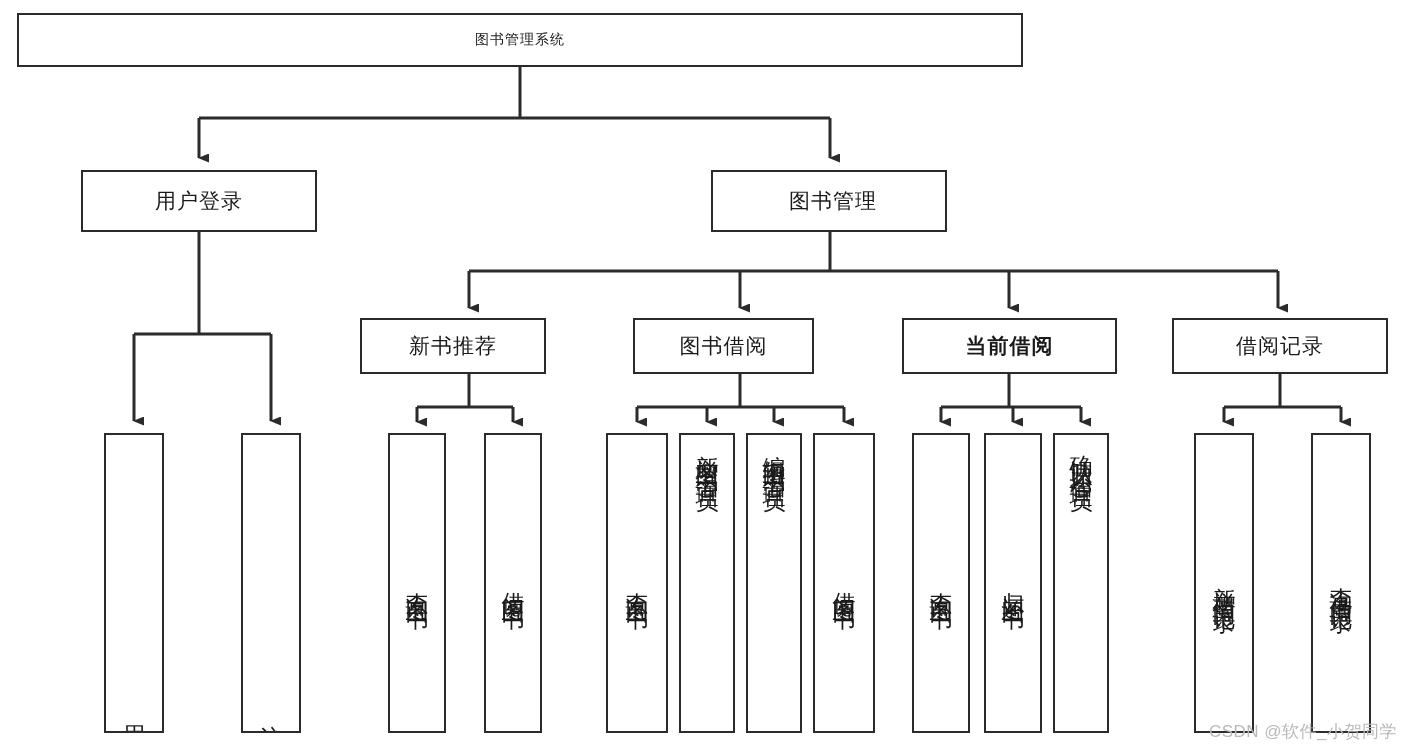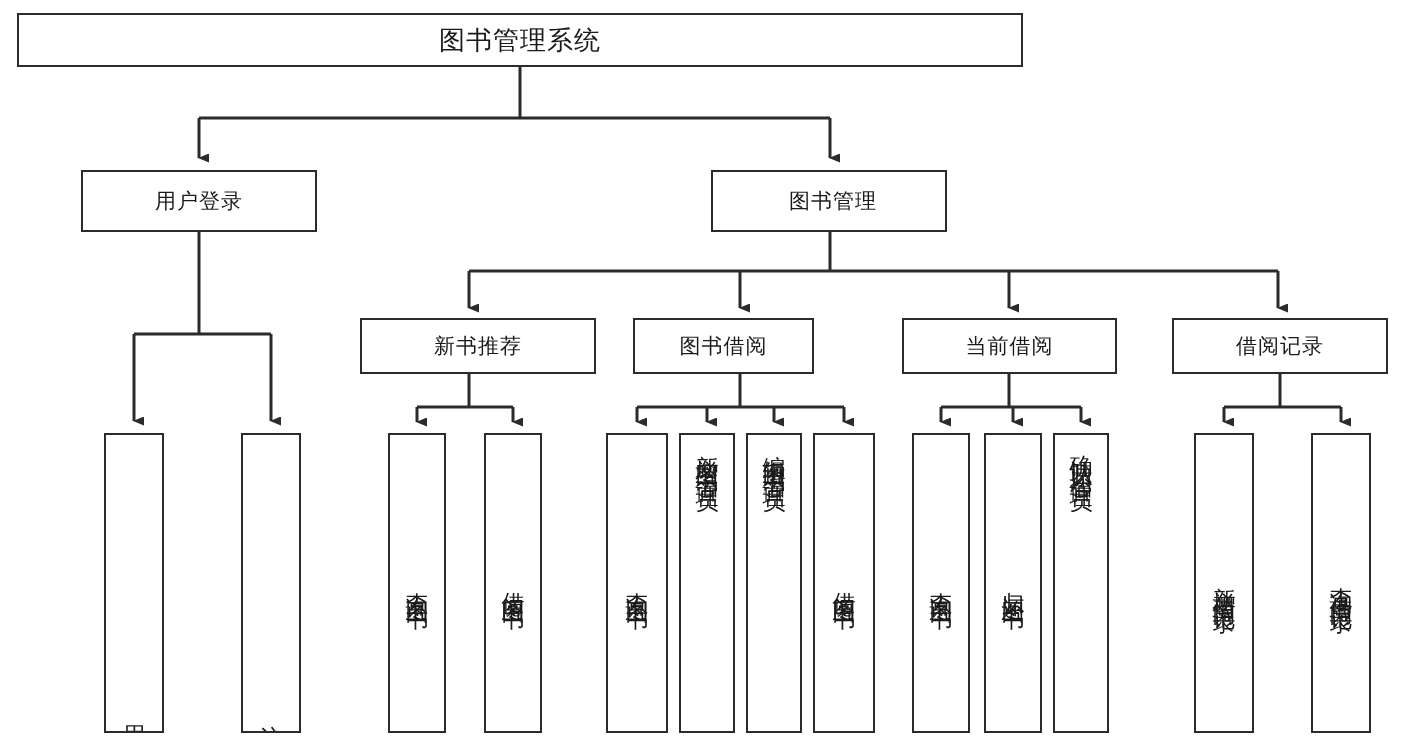--- a/index.html
+++ b/index.html
@@ -20,21 +20,21 @@
     justify-content:center;
   }
   .node-box .label{
     color:#1a1a1a;
     font-size:21px;
     line-height:1.25;
     letter-spacing:1px;
     white-space:nowrap;
     user-select:none;
   }
-  .node-box.root .label{font-size:26px;}
+  .node-box.root .label{font-size:14px;}
   .node-box.branch .label{font-size:21px;}
 
   .leaf-box{
     position:absolute;
     background:#ffffff;
     border:2px solid #2b2b2b;
     box-sizing:border-box;
     display:flex;
     align-items:flex-start;
     justify-content:center;
@@ -128,27 +128,27 @@
     <span class="label">图书管理系统</span>
   </div>
 
   <div class="node-box branch" style="left:81px;top:170px;width:236px;height:62px;">
     <span class="label">用户登录</span>
   </div>
   <div class="node-box branch" style="left:711px;top:170px;width:236px;height:62px;padding-left:8px;">
     <span class="label">图书管理</span>
   </div>
 
-  <div class="node-box branch" style="left:360px;top:318px;width:236px;height:56px;">
+  <div class="node-box branch" style="left:360px;top:318px;width:186px;height:56px;">
     <span class="label">新书推荐</span>
   </div>
   <div class="node-box branch" style="left:633px;top:318px;width:181px;height:56px;">
     <span class="label">图书借阅</span>
   </div>
-  <div class="node-box branch" style="left:902px;top:318px;width:215px;height:56px;">
+  <div class="node-box branch" style="left:902px;top:318px;width:215px;height:56px;font-weight:bold;">
     <span class="label">当前借阅</span>
   </div>
   <div class="node-box branch" style="left:1172px;top:318px;width:216px;height:56px;">
     <span class="label">借阅记录</span>
   </div>
 
   <div class="leaf-box align-bottom" style="left:104px;top:433px;width:60px;height:300px;">
     <span class="vlabel">用户登录</span>
   </div>
   <div class="leaf-box align-bottom" style="left:241px;top:433px;width:60px;height:300px;">
@@ -185,14 +185,15 @@
     <span class="vlabel">确认归还（管理员）</span>
   </div>
 
   <div class="leaf-box align-mid" style="left:1194px;top:433px;width:60px;height:300px;">
     <span class="vlabel">新增借阅记录</span>
   </div>
   <div class="leaf-box align-mid" style="left:1311px;top:433px;width:60px;height:300px;">
     <span class="vlabel">查询借阅记录</span>
   </div>
 
+  <div id="watermark">CSDN @软件_小贺同学</div>
 
 </div>
 
 </body></html>

